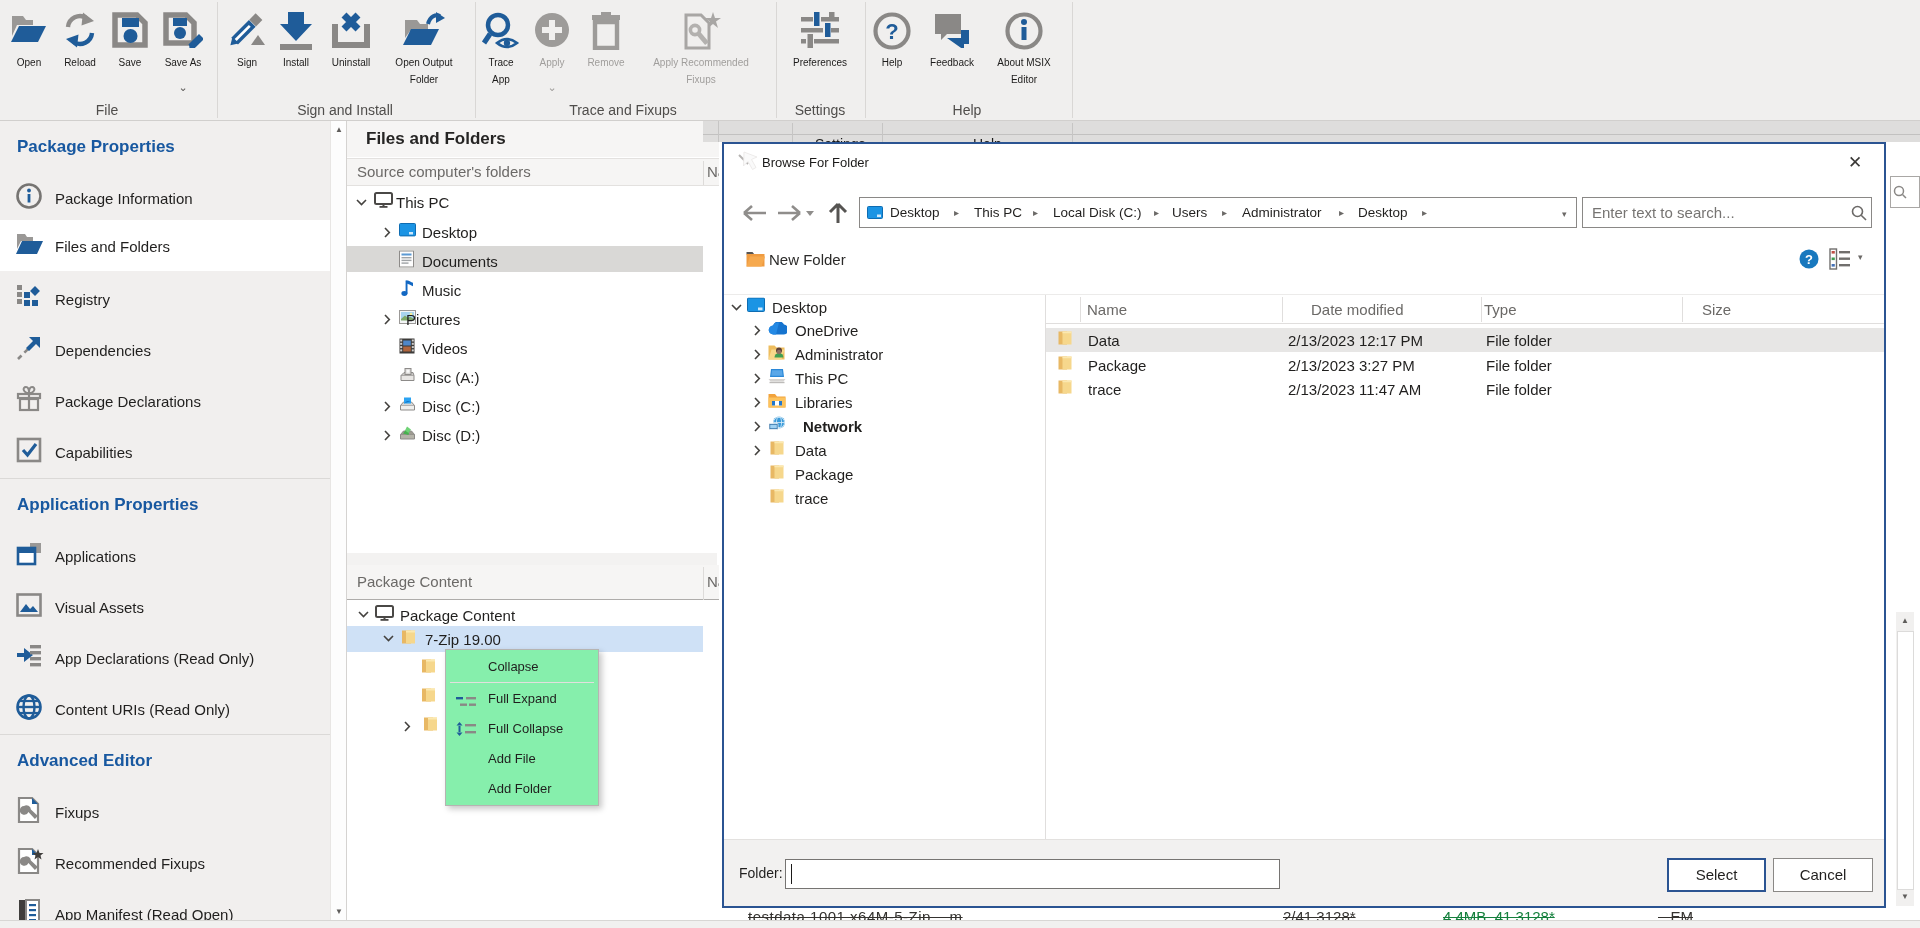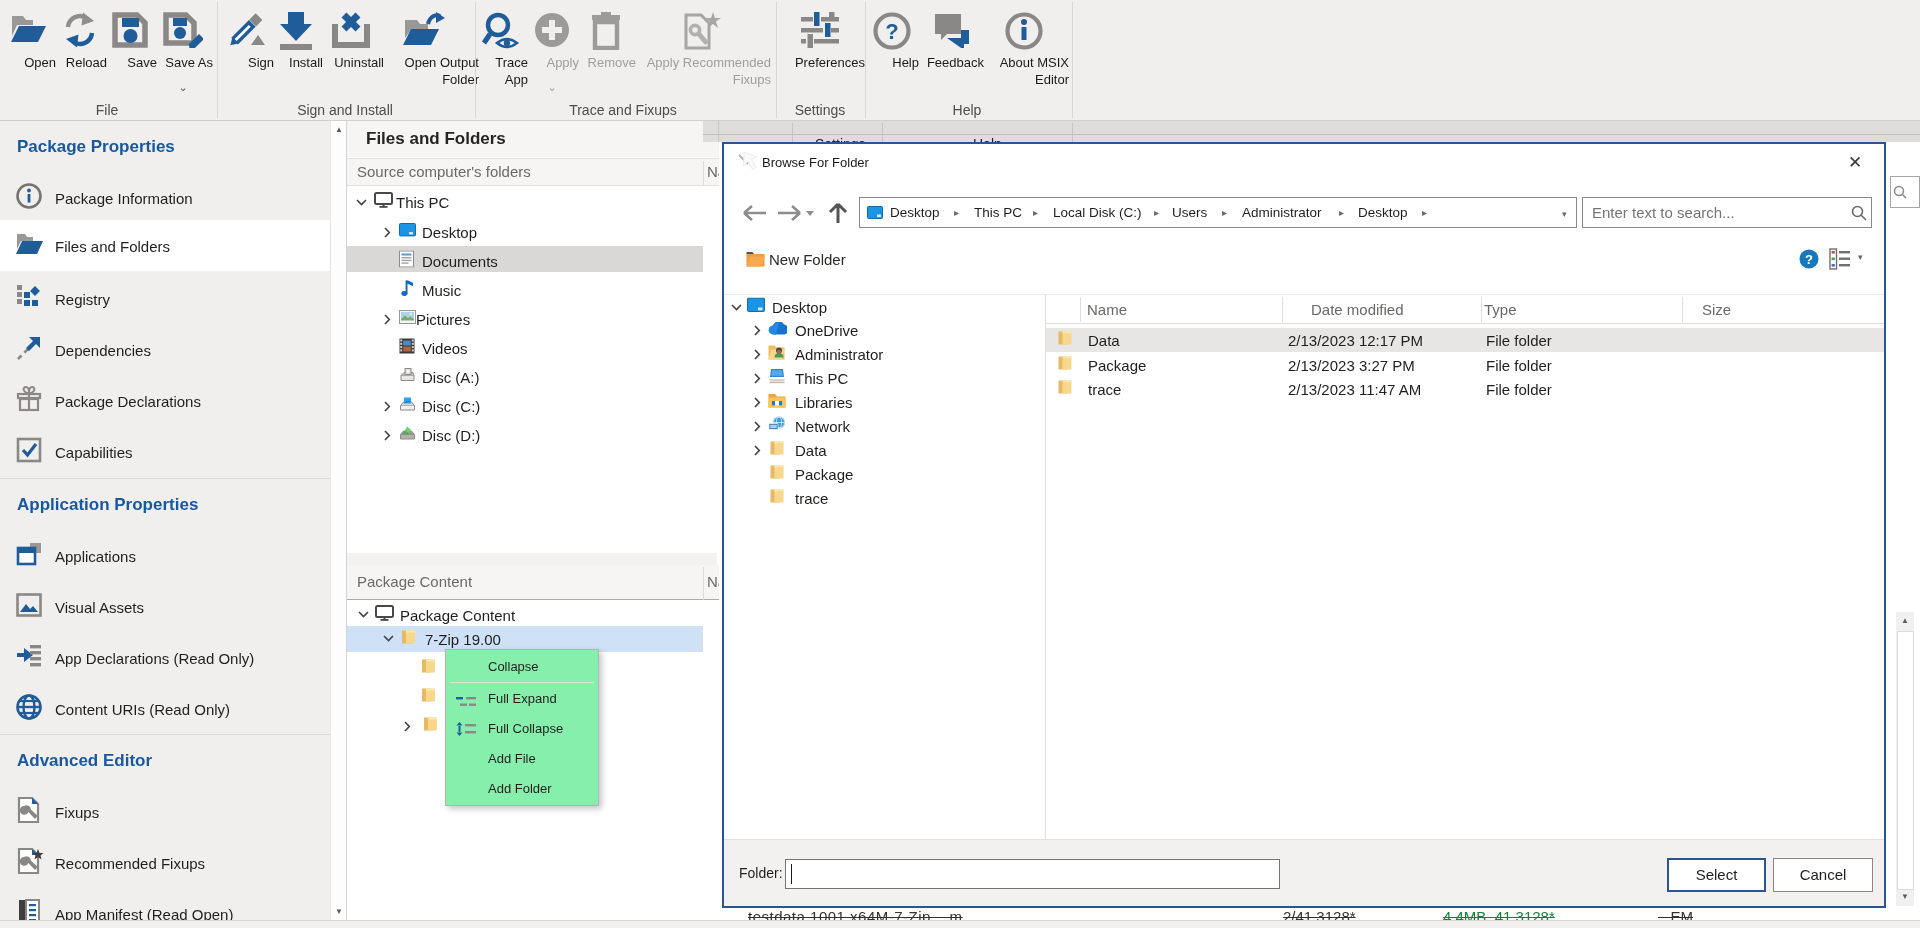--- a/index.html
+++ b/index.html
@@ -2,21 +2,21 @@
 <html><head>
 <meta charset="utf-8">
 <style>
   html,body{margin:0;padding:0;}
   body{width:1920px;height:928px;overflow:hidden;font-family:"Liberation Sans",sans-serif;background:#fff;position:relative;}
   .ab{position:absolute;}
   
   #ribbon{left:0;top:0;width:1920px;height:120px;background:#f0efee;border-bottom:1px solid #d1cfcd;}
   .rbtn{position:absolute;top:0;text-align:center;}
   .rbtn .ric{position:absolute;top:12px;left:50%;transform:translateX(-50%);}
-  .rlab{position:absolute;top:54px;width:100%;left:0;font-size:13px;line-height:17px;color:#1c1b1a;text-align:right;white-space:pre-line;}
+  .rlab{position:absolute;top:54px;width:100%;left:0;font-size:10px;line-height:17px;color:#1c1b1a;text-align:center;white-space:pre-line;}
   .rlab.dis{color:#a09e9c;}
   .rgl{position:absolute;top:102px;font-size:14px;color:#4f4d4b;text-align:center;}
   .rsep{position:absolute;top:2px;height:116px;width:1px;background:#d9d7d5;}
   .chev{position:absolute;font-size:11px;color:#5c5a58;}
   
   #sidebar{left:0;top:121px;width:330px;height:799px;background:#f1efee;}
   .shead{position:absolute;left:17px;font-size:17px;font-weight:bold;color:#1858a0;}
   .sitem{position:absolute;left:0;width:330px;height:51px;}
   .sitem.sel{background:#fff;}
   .sitem .sic{position:absolute;left:16px;top:50%;transform:translateY(-50%);}
@@ -385,21 +385,21 @@
   <div class="trow" style="top:183px;">
       <svg class="ab" style="left:36px;top:50%;margin-top:-5px;" width="7" height="11" viewBox="0 0 7 11">
         <path d="M1 1l4.3 4.5L1 10" stroke="#44423f" stroke-width="1.6" fill="none"></path>
       </svg>
       <span class="tic" style="left:51px;"><svg width="17" height="14" viewBox="0 0 17 14">
           <rect x="0.5" y="0.5" width="16" height="13" fill="#f3f5f6" stroke="#9b9997"></rect>
           <rect x="2" y="2" width="13" height="7" fill="#a8d4ef"></rect>
           <path d="M2 9 l4-3.5 3 2.5 2-1.5 4 2.5 v1.5 H2z" fill="#7ea96b"></path>
           <circle cx="12" cy="4" r="1.3" fill="#f6ef9a"></circle>
         </svg></span>
-      <span class="ttx" style="left:68px;text-align:center;">Pictures</span>
+      <span class="ttx" style="left:58px;text-align:center;">Pictures</span>
     </div>
   <div class="trow" style="top:212px;">
       <span class="tic" style="left:51px;"><svg width="16" height="16" viewBox="0 0 16 16">
           <rect x="0.5" y="0.5" width="15" height="15" fill="#3d3b39"></rect>
           <rect x="1.2" y="1.5" width="2" height="2" fill="#cfcdcb"></rect>
           <rect x="1.2" y="4.8" width="2" height="2" fill="#cfcdcb"></rect>
           <rect x="1.2" y="8.1" width="2" height="2" fill="#cfcdcb"></rect>
           <rect x="1.2" y="11.4" width="2" height="2" fill="#cfcdcb"></rect>
           <rect x="12.8" y="1.5" width="2" height="2" fill="#cfcdcb"></rect>
           <rect x="12.8" y="4.8" width="2" height="2" fill="#cfcdcb"></rect>
@@ -533,21 +533,21 @@
         <circle cx="6" cy="6" r="4.5" stroke="#8a8886" stroke-width="1.5" fill="none"></circle>
         <line x1="9.5" y1="9.5" x2="13" y2="13" stroke="#8a8886" stroke-width="1.5"></line>
       </svg>
   </div>
   <div class="ab" style="left:1177px;top:491px;width:18px;height:294px;background:#f1f0ef;">
     <div class="ab" style="left:0;top:0;width:18px;height:18px;text-align:center;font-size:8px;line-height:18px;color:#5f5d5b;">▲</div>
     <div class="ab" style="left:1px;top:19px;width:15px;height:257px;background:#fff;border:1px solid #dcdbda;"></div>
     <div class="ab" style="left:0;top:276px;width:18px;height:18px;text-align:center;font-size:8px;line-height:18px;color:#5f5d5b;">▼</div>
   </div>
   <div class="ab" style="left:3px;top:787px;width:1164px;height:12px;overflow:hidden;background:#fff;">
-    <span class="ab" style="left:26px;top:0px;font-size:15px;color:#34322f;text-decoration:line-through;letter-spacing:0.5px;">testdata.1001.x64M-7-Zip.,.,m</span>
+    <span class="ab" style="left:26px;top:0px;font-size:15px;color:#34322f;text-decoration:line-through;letter-spacing:0.5px;">testdata.1001.x64M-5-Zip.,.,m</span>
     <span class="ab" style="left:561px;top:0px;font-size:15px;color:#34322f;text-decoration:line-through;">2/41,3128*</span>
     <span class="ab" style="left:721px;top:0px;font-size:15px;color:#15803d;text-decoration:line-through;">4.4MB, 41,3128*</span>
     <span class="ab" style="left:936px;top:0px;font-size:15px;color:#34322f;text-decoration:line-through;">...EM</span>
   </div>
 </div>
 <div class="ab" style="left:703px;top:121px;width:19px;height:21px;overflow:hidden;background:#dedddc;border-right:0;">
   <div class="ab" style="left:0;top:13px;width:19px;height:1px;background:#c2c1c0;"></div>
   <div class="ab" style="left:15px;top:0;width:1px;height:21px;background:#c6c5c4;"></div>
 </div>
 <div id="dialog" class="ab">
@@ -681,21 +681,21 @@
         <path d="M1 1l4.3 4.5L1 10" stroke="#44423f" stroke-width="1.6" fill="none"></path>
       </svg>
       <span class="tic ab" style="left:44px;top:50%;transform:translateY(-50%);"><svg width="18" height="16" viewBox="0 0 18 16">
           <circle cx="11" cy="6.5" r="6" fill="#3a9ad9"></circle>
           <path d="M5.5 6.5 a5.5 5.5 0 0 1 11 0 a5.5 5.5 0 0 1 -11 0z" fill="none" stroke="#dff0fa" stroke-width="0.8"></path>
           <ellipse cx="11" cy="6.5" rx="2.6" ry="5.7" fill="none" stroke="#dff0fa" stroke-width="0.8"></ellipse>
           <line x1="5.3" y1="6.5" x2="16.7" y2="6.5" stroke="#dff0fa" stroke-width="0.8"></line>
           <rect x="1" y="7.5" width="9" height="6" rx="0.5" fill="#2e6da4" stroke="#fff" stroke-width="0.7"></rect>
           <rect x="2.2" y="8.7" width="6.6" height="3.6" fill="#9fd1f2"></rect>
         </svg></span>
-      <span class="ttx" style="left:71px;">Network</span>
+      <span class="ttx" style="left:79px;font-weight:bold;">Network</span>
     </div>
   <div class="drow" style="left:0;top:294px;width:321px;">
       <svg class="ab" style="left:30px;top:50%;margin-top:-5px;" width="7" height="11" viewBox="0 0 7 11">
         <path d="M1 1l4.3 4.5L1 10" stroke="#44423f" stroke-width="1.6" fill="none"></path>
       </svg>
       <span class="tic ab" style="left:46px;top:50%;transform:translateY(-50%);"><svg width="14" height="15" viewBox="0 0 14 15">
           <path d="M0.5 1 h8.5 v13 H0.5z" fill="#e8b864"></path>
           <path d="M4.5 1 h9 v13 h-9z" fill="#f6d78c"></path>
           <path d="M4.5 1 h9 v1.8 h-9z" fill="#fbe8b0"></path>
         </svg></span>

